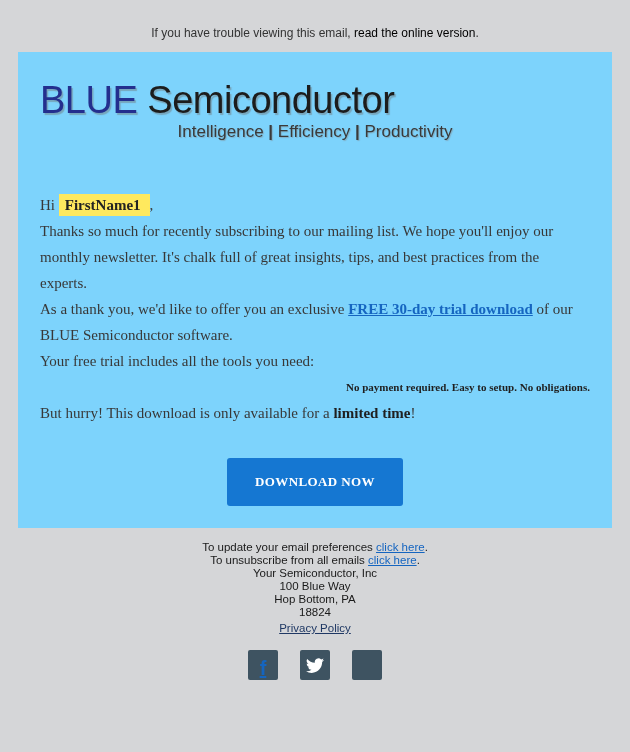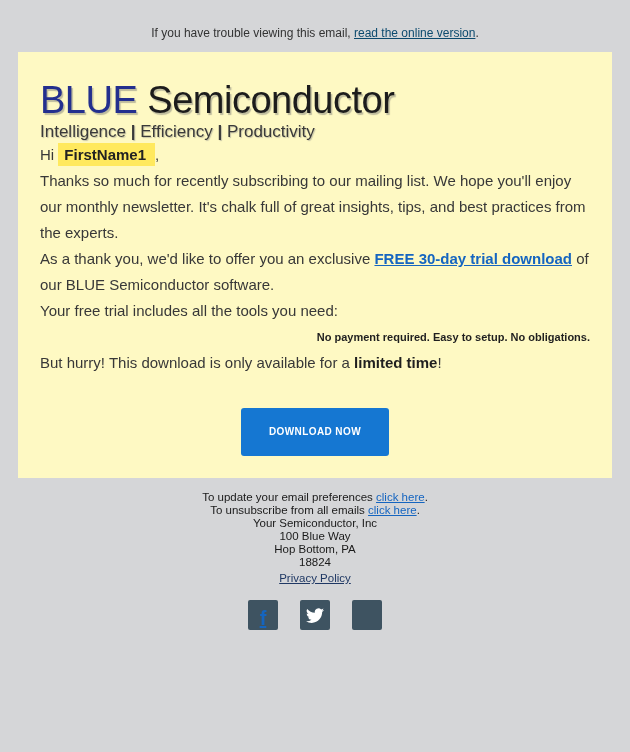--- a/index.html
+++ b/index.html
@@ -11,57 +11,59 @@
   .page { width: 630px; min-height: 752px; background: #d5d6d8; }
 
   
   .preheader {
     text-align: center;
     padding: 26px 10px 12px;
     font-size: 12px;
     color: #333333;
   }
   .preheader a {
-    color: #0c4a6e;
-    text-decoration: underline;
+    color: #000000;
     cursor: pointer;
   }
 
   
   .email-container {
     width: 594px;
     margin: 0 auto;
-    background: #fef9c3;
+    background: #7dd3fc;
     padding: 28px 22px 18px;
   }
 
   
   .logo-line {
     font-size: 38px;
     line-height: 40px;
     letter-spacing: -0.5px;
     text-shadow: 1.5px 1.5px 1px rgba(110,110,110,0.45);
     white-space: nowrap;
   }
   .logo-accent { color: #232f8e; }
   .logo-rest { color: #1c1c1c; }
   .tagline {
     font-size: 17px;
     line-height: 21px;
     color: #3a3a3a;
     margin-top: 1px;
     text-shadow: 1px 1px 1px rgba(130,130,130,0.45);
+    text-align: center;
   }
   .tagline .pipe { font-weight: bold; }
 
   
   .content {
+    margin-top: 50px;
     font-size: 15px;
     line-height: 26px;
     color: #383838;
+    font-family: Liberation Serif, serif;
   }
   .content p { margin: 0; }
   .highlight {
     background: #ffe95e;
     color: #222222;
     font-weight: bold;
     padding: 3px 9px 3px 6px;
   }
   .link-bold {
     color: #1565c0;
@@ -83,21 +85,21 @@
   }
   .hurry b { color: #1f1f1f; }
 
   
   .btn-row { text-align: center; margin-top: 32px; margin-bottom: 4px; }
   .cta-button {
     display: inline-block;
     background: #1577d2;
     color: #ffffff;
     font-weight: bold;
-    font-size: 10px;
+    font-size: 13px;
     letter-spacing: 0.4px;
     padding: 11px 28px;
     border-radius: 3px;
     border: none;
     cursor: pointer;
     text-decoration: none;
   }
 
   
   .footer {

